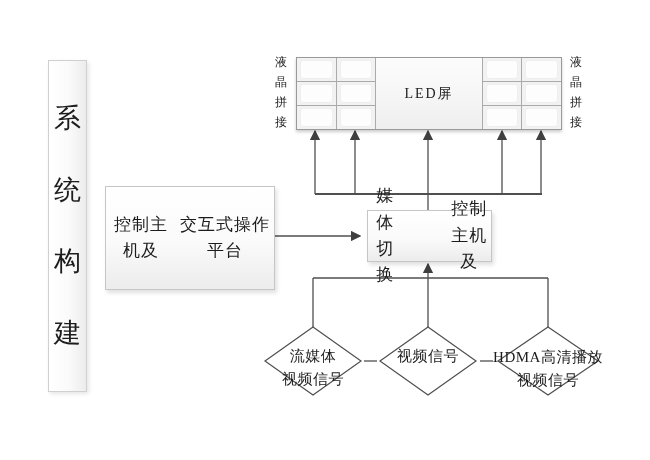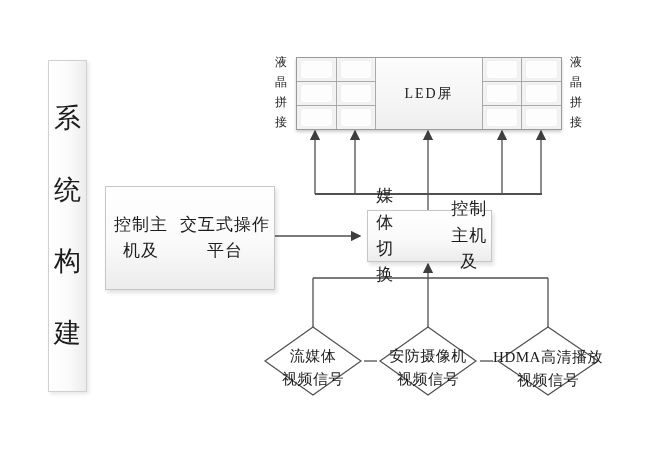--- a/index.html
+++ b/index.html
@@ -165,21 +165,20 @@
   <div class="abs fbox media">
     <div>媒体切换</div>
     <div>控制主机及</div>
   </div>
 
   <div class="abs dlabel" style="left:258px;top:345px;">
     <div>流媒体</div>
     <div>视频信号</div>
   </div>
   <div class="abs dlabel" style="left:373px;top:345px;">
-    <div>安防摄像机</div>
     <div>视频信号</div>
   </div>
   <div class="abs dlabel" style="left:493px;top:346px;font-size:15px;">
     <div>HDMA高清播放</div>
     <div>视频信号</div>
   </div>
 
 </div>
 
 </body></html>

